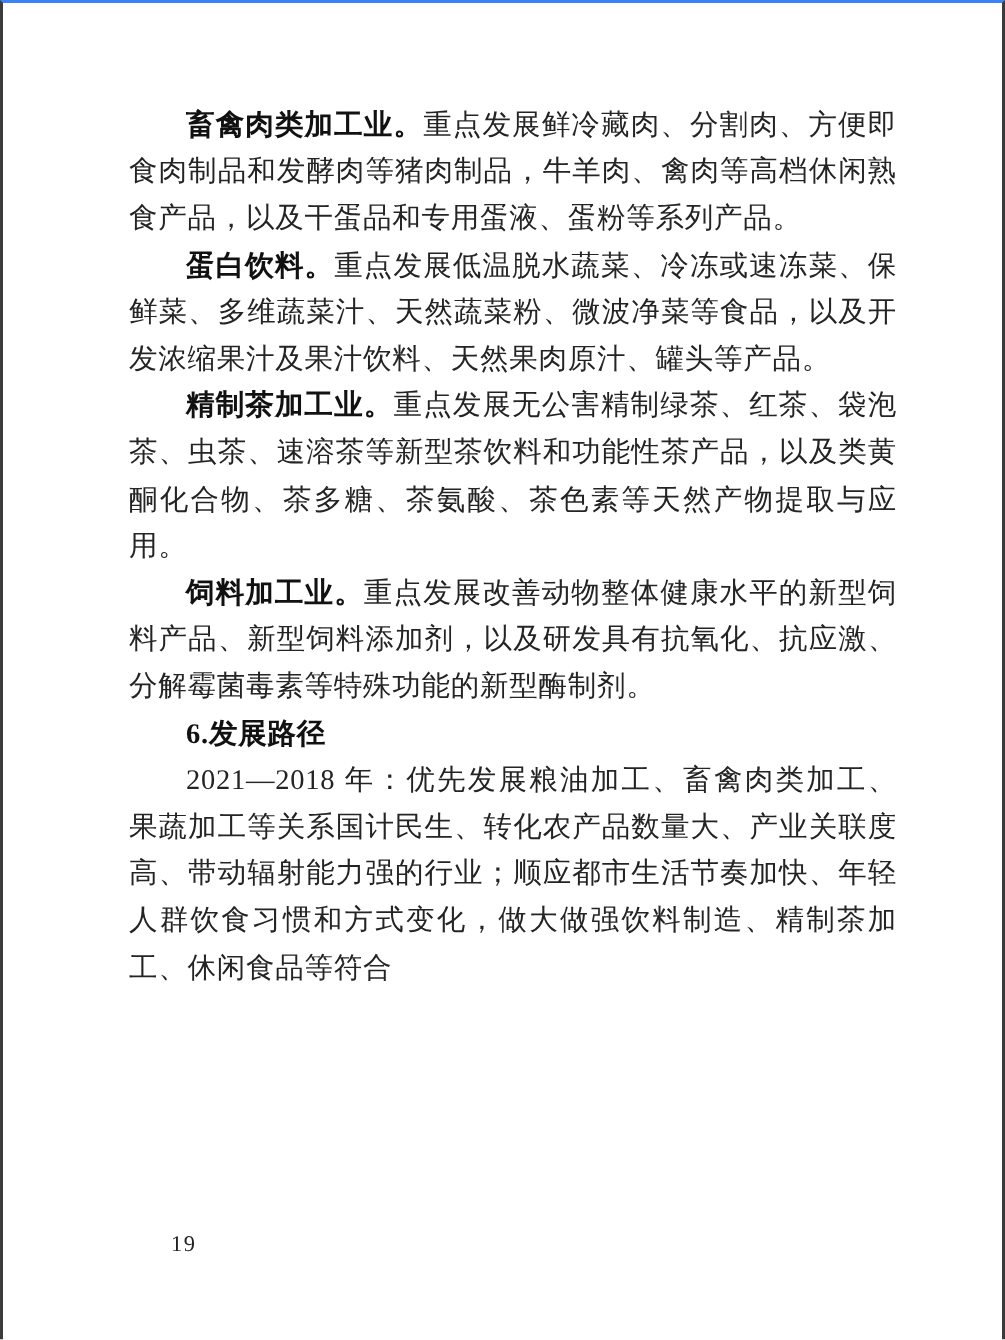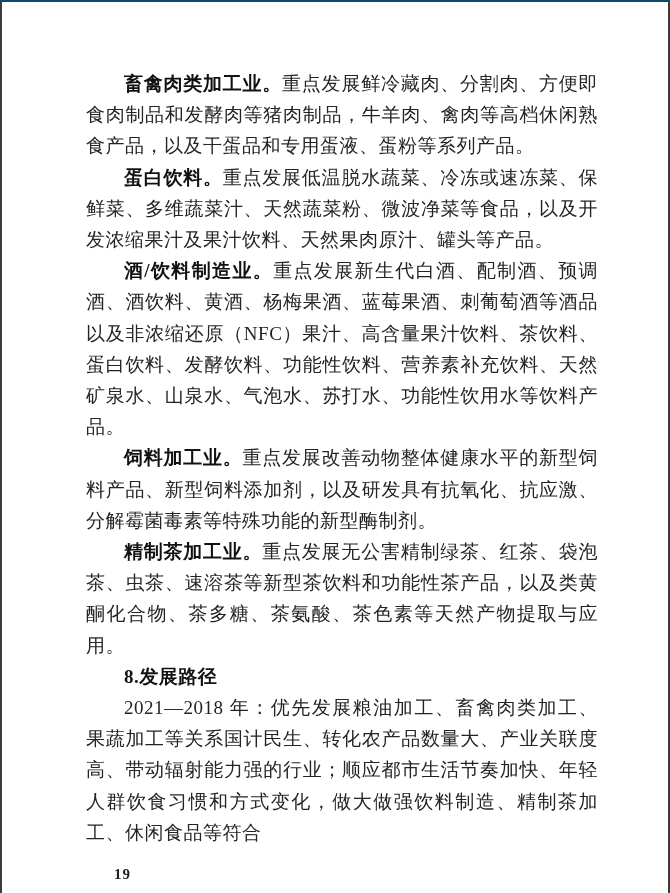--- a/index.html
+++ b/index.html
@@ -13,21 +13,21 @@
     font-family: "Liberation Serif", "DejaVu Serif", serif;
   }
   .page {
     position: relative;
     width: 670px;
     height: 893px;
     box-sizing: border-box;
     background: #ffffff;
     border-left: 2px solid #3b3b3b;
     border-right: 2px solid #3b3b3b;
-    border-top: 2px solid #0c4a6e;
+    border-top: 2px solid #3b82f6;
     overflow: hidden;
   }
   .content {
     position: absolute;
     top: 66px;
     left: 84px;
     width: 512px;
     color: #242424;
     font-size: 19px;
     line-height: 31.2px;
@@ -44,43 +44,41 @@
   }
   .heading {
     margin: 0;
     text-indent: 2em;
     font-weight: bold;
     color: #111111;
   }
   .page-number {
     position: absolute;
     left: 112px;
-    top: 864px;
+    top: 820px;
     font-size: 15px;
     color: #222222;
     letter-spacing: 1px;
-    font-weight: bold;
   }
 </style>
 </head>
 <body>
 
 <div class="page">
   <div class="content">
 
     <p class="para"><span class="lead">畜禽肉类加工业。</span><span>重点发展鲜冷藏肉、分割肉、方便即食肉制品和发酵肉等猪肉制品，牛羊肉、禽肉等高档休闲熟食产品，以及干蛋品和专用蛋液、蛋粉等系列产品。</span></p>
 
     <p class="para"><span class="lead">蛋白饮料。</span><span>重点发展低温脱水蔬菜、冷冻或速冻菜、保鲜菜、多维蔬菜汁、天然蔬菜粉、微波净菜等食品，以及开发浓缩果汁及果汁饮料、天然果肉原汁、罐头等产品。</span></p>
 
-    <p class="para"><span class="lead">酒/饮料制造业。</span><span>重点发展新生代白酒、配制酒、预调酒、酒饮料、黄酒、杨梅果酒、蓝莓果酒、刺葡萄酒等酒品以及非浓缩还原（NFC）果汁、高含量果汁饮料、茶饮料、蛋白饮料、发酵饮料、功能性饮料、营养素补充饮料、天然矿泉水、山泉水、气泡水、苏打水、功能性饮用水等饮料产品。</span></p>
+
+    <p class="para"><span class="lead">精制茶加工业。</span><span>重点发展无公害精制绿茶、红茶、袋泡茶、虫茶、速溶茶等新型茶饮料和功能性茶产品，以及类黄酮化合物、茶多糖、茶氨酸、茶色素等天然产物提取与应用。</span></p>
 
     <p class="para"><span class="lead">饲料加工业。</span><span>重点发展改善动物整体健康水平的新型饲料产品、新型饲料添加剂，以及研发具有抗氧化、抗应激、分解霉菌毒素等特殊功能的新型酶制剂。</span></p>
 
-    <p class="para"><span class="lead">精制茶加工业。</span><span>重点发展无公害精制绿茶、红茶、袋泡茶、虫茶、速溶茶等新型茶饮料和功能性茶产品，以及类黄酮化合物、茶多糖、茶氨酸、茶色素等天然产物提取与应用。</span></p>
-
-    <p class="heading">8.发展路径</p>
+    <p class="heading">6.发展路径</p>
 
     <p class="para">2021—2018 年：优先发展粮油加工、畜禽肉类加工、果蔬加工等关系国计民生、转化农产品数量大、产业关联度高、带动辐射能力强的行业；顺应都市生活节奏加快、年轻人群饮食习惯和方式变化，做大做强饮料制造、精制茶加工、休闲食品等符合</p>
 
   </div>
 
   <div class="page-number">19</div>
 </div>
 
 </body></html>

